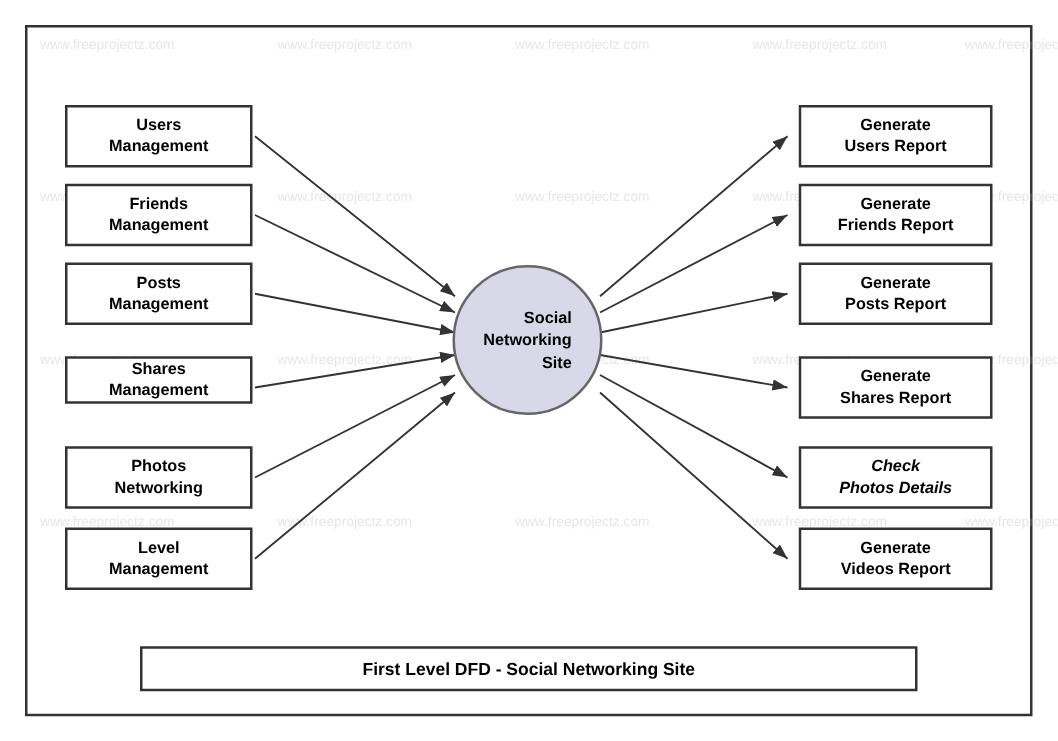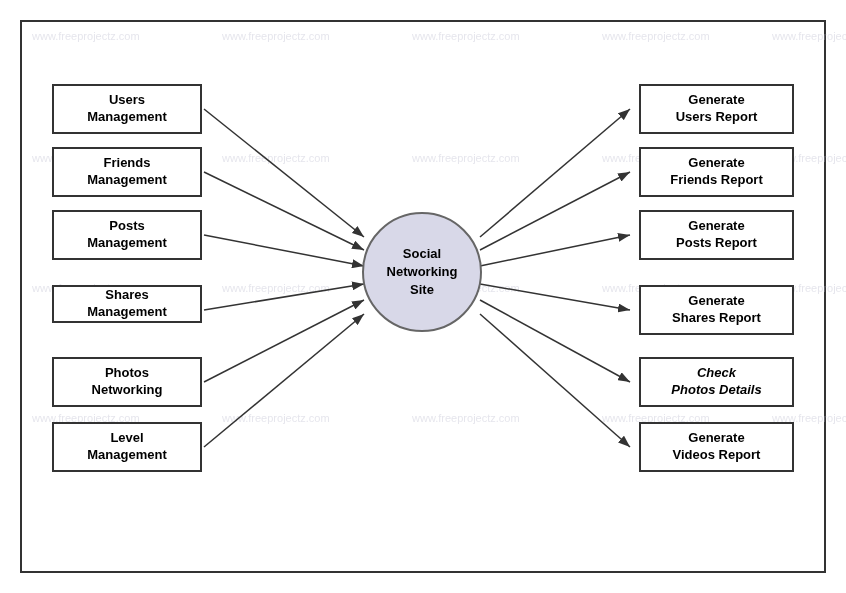--- a/index.html
+++ b/index.html
@@ -156,21 +156,21 @@
     <span style="white-space:pre-line;">Photos
 Networking</span>
   </div>
 
   <div class="node-box" style="left:30px; top:400px; width:150px; height:50px;">
     <span style="white-space:pre-line;">Level
 Management</span>
   </div>
 
   <div class="center-circle" style="left:340px; top:190px; width:120px; height:120px;">
-    <span style="white-space:pre-line;">Social
+    <span style="white-space:pre-line;text-align:right;">Social
 Networking
 Site</span>
   </div>
 
   <div class="node-box" style="right:30px; top:62px; width:155px; height:50px;">
     <span style="white-space:pre-line;">Generate
 Users Report</span>
   </div>
 
   <div class="node-box" style="right:30px; top:125px; width:155px; height:50px;">
@@ -191,14 +191,17 @@
   <div class="node-box" style="right:30px; top:335px; width:155px; height:50px;font-style:italic;">
     <span style="white-space:pre-line;">Check
 Photos Details</span>
   </div>
 
   <div class="node-box" style="right:30px; top:400px; width:155px; height:50px;">
     <span style="white-space:pre-line;">Generate
 Videos Report</span>
   </div>
 
+  <div class="caption-box" style="left:90px; bottom:18px; right:90px; height:36px;">
+    <span>First Level DFD - Social Networking Site</span>
+  </div>
 
 </div>
 
 </body></html>

